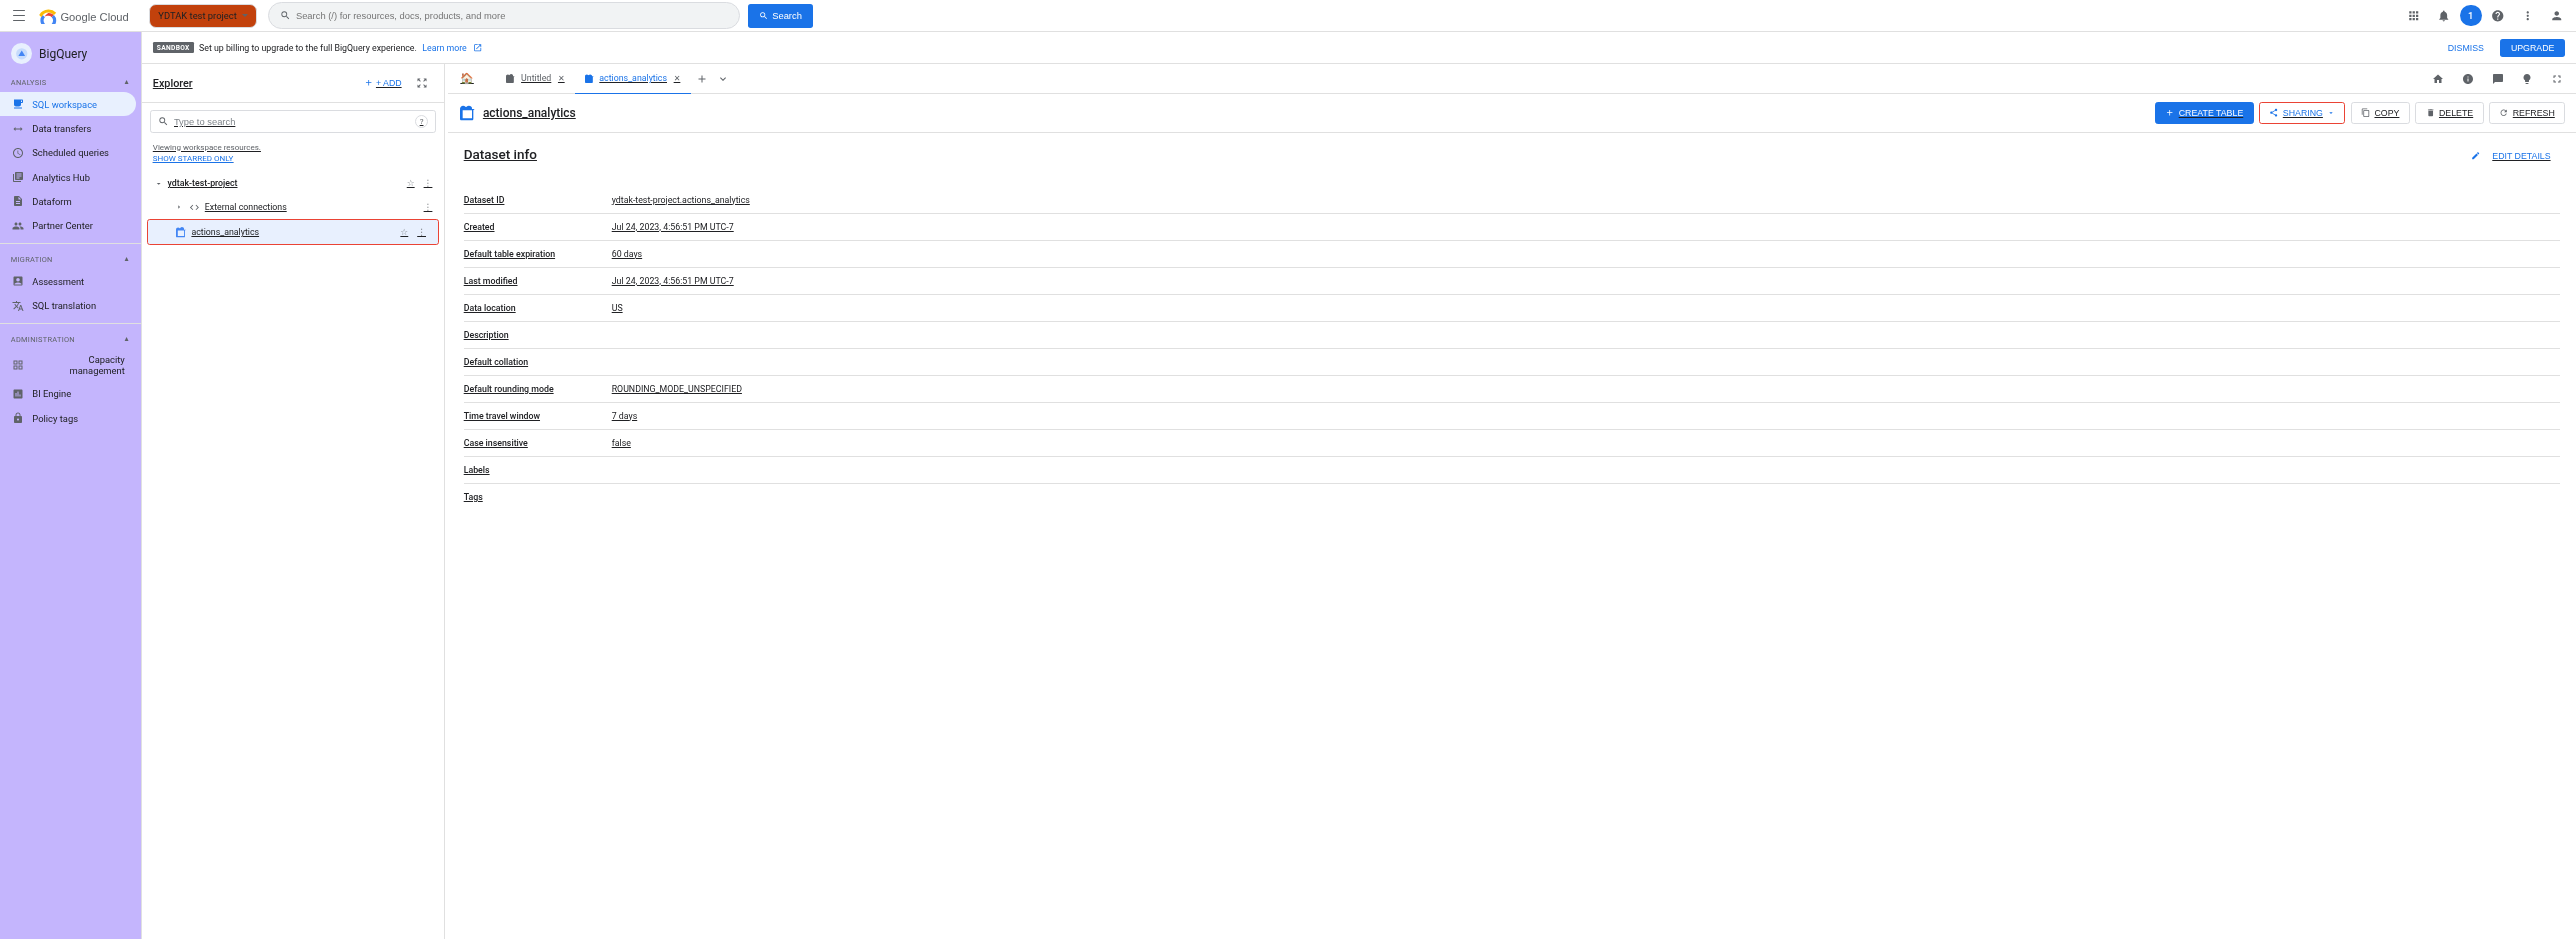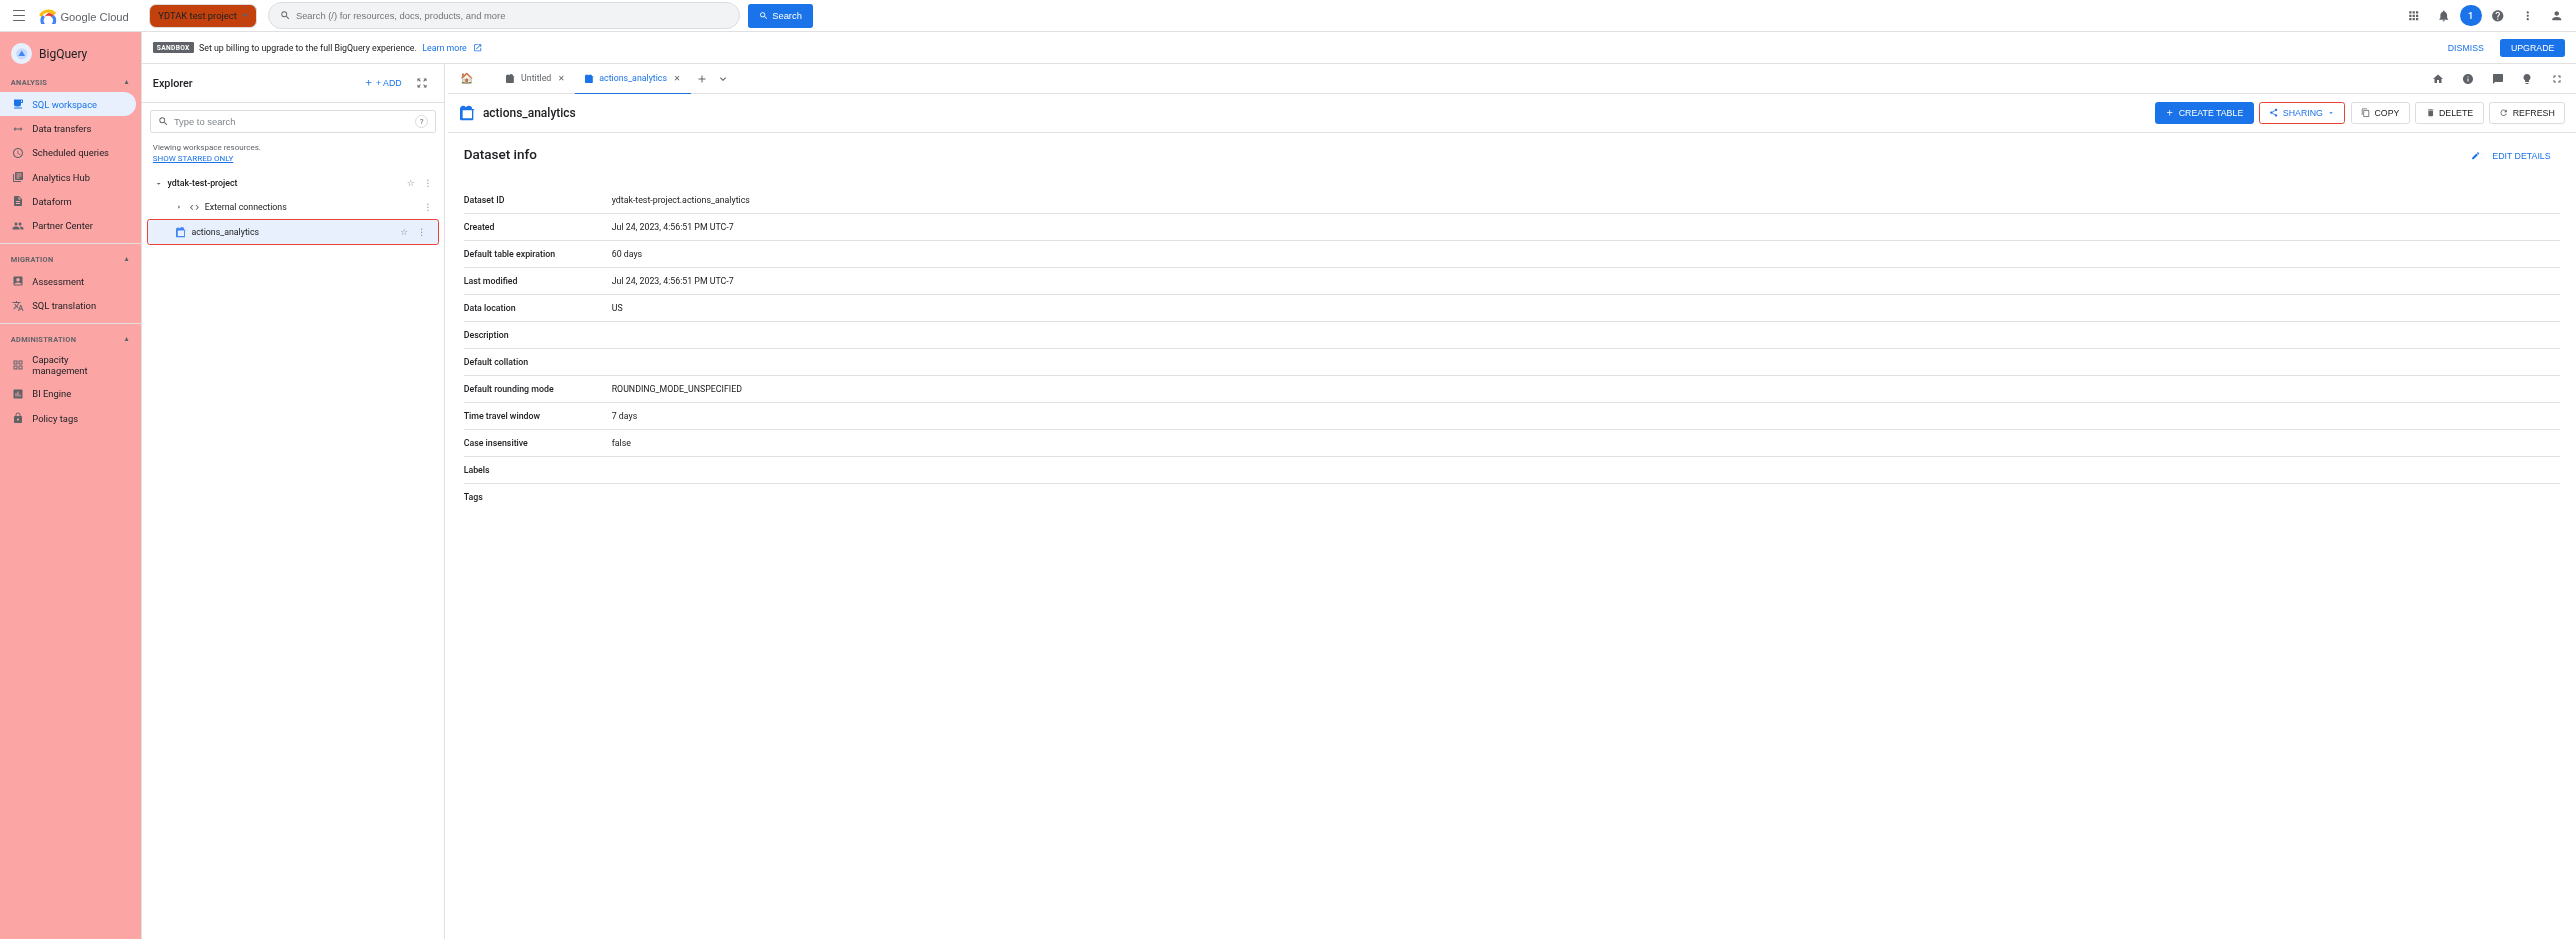--- a/index.html
+++ b/index.html
@@ -38,28 +38,28 @@
     .nav-icons { display: flex; align-items: center; gap: 2.7px; margin-left: auto; }
     .nav-icon-btn { width: 27px; height: 27px; display: flex; align-items: center; justify-content: center; border-radius: 50%; cursor: pointer; color: #5f6368; }
     .avatar { width: 21.6px; height: 21.6px; border-radius: 50%; background: #1a73e8; color: #fff; display: flex; align-items: center; justify-content: center; font-size: 9.4px; font-weight: 500; cursor: pointer; }
 
     
     .main-layout { display: flex; height: calc(100vh - 32px); }
 
     
     .left-sidebar {
       width: 142px; flex-shrink: 0; border-right: 0.7px solid #e0e0e0;
-      overflow-y: auto; padding: 5.4px 0; background: #fca5a5;
+      overflow-y: auto; padding: 5.4px 0; background: #c4b5fd; text-align: right;
     }
     .bq-header { display: flex; align-items: center; gap: 6.7px; padding: 5.4px 10.8px 8px; }
     .bq-icon { width: 21.6px; height: 21.6px; border-radius: 50%; background: #e8f0fe; display: flex; align-items: center; justify-content: center; flex-shrink: 0; }
     .bq-header-label { font-size: 12px; color: #202124; font-weight: 400; }
     .sidebar-section-header {
       display: flex; align-items: center; justify-content: space-between;
-      padding: 5.4px 10.8px; font-size: 7.4px; color: #5f6368; font-weight: 700;
+      padding: 5.4px 10.8px; font-size: 7.4px; color: #5f6368; font-weight: 400;
       text-transform: uppercase; letter-spacing: 0.3px; cursor: pointer; gap: 27px;
     }
     .sidebar-item {
       display: flex; align-items: center; gap: 8px; padding: 5.4px 10.8px;
       cursor: pointer; font-size: 9.4px; color: #202124; border-radius: 0 16px 16px 0;
       margin-right: 5.4px; position: relative;
     }
     .sidebar-item.active { background: #e8f0fe; color: #1a73e8; }
     .sidebar-item.active .sidebar-icon { color: #1a73e8; }
     .sidebar-icon { width: 13.5px; height: 13.5px; display: flex; align-items: center; justify-content: center; color: #5f6368; flex-shrink: 0; }
@@ -83,21 +83,21 @@
     }
     .upgrade-btn {
       padding: 4px 10.8px; border: none; background: #1a73e8; color: #fff;
       font-size: 8.8px; font-weight: 500; cursor: pointer; border-radius: 2.7px; flex-shrink: 0;
     }
 
     
     .content-area { flex: 1; display: flex; flex-direction: column; overflow: hidden; }
 
     
-    .panel-layout { display: flex; flex: 1; overflow: hidden; }
+    .panel-layout { display: flex; flex: 1; overflow: hidden; text-decoration: underline; }
 
     
     .explorer-panel { width: 303px; flex-shrink: 0; border-right: 0.7px solid #e0e0e0; display: flex; flex-direction: column; overflow: hidden; }
     .explorer-header {
       display: flex; align-items: center; justify-content: space-between;
       padding: 8px 10.8px; border-bottom: 0.7px solid #e0e0e0; flex-shrink: 0;
     }
     .explorer-title { font-size: 10.8px; font-weight: 500; color: #202124; }
     .explorer-actions { display: flex; align-items: center; gap: 2px; }
     .add-btn {

